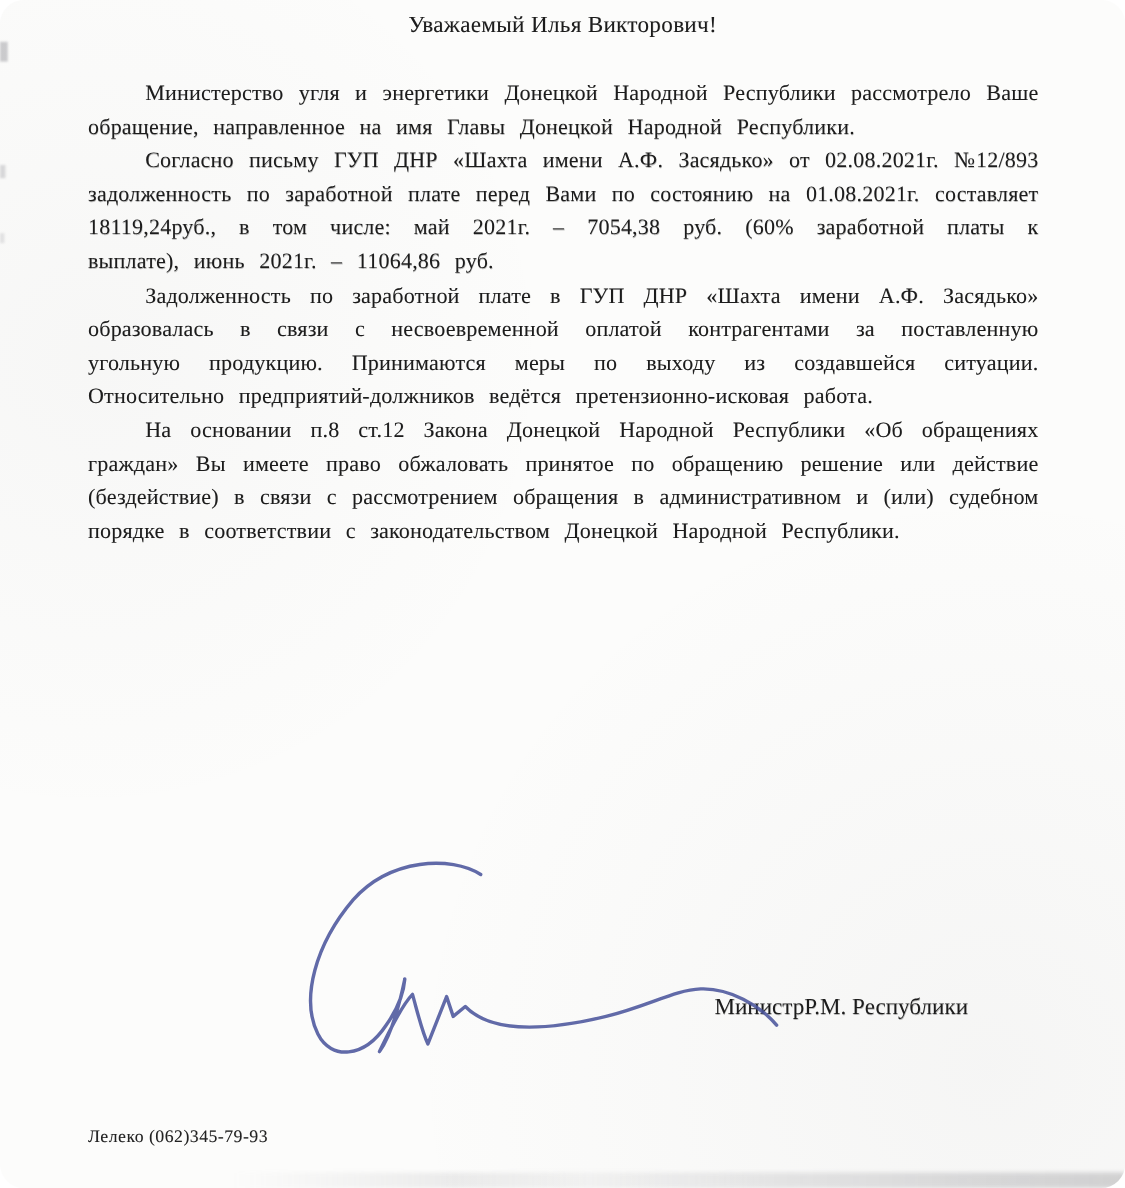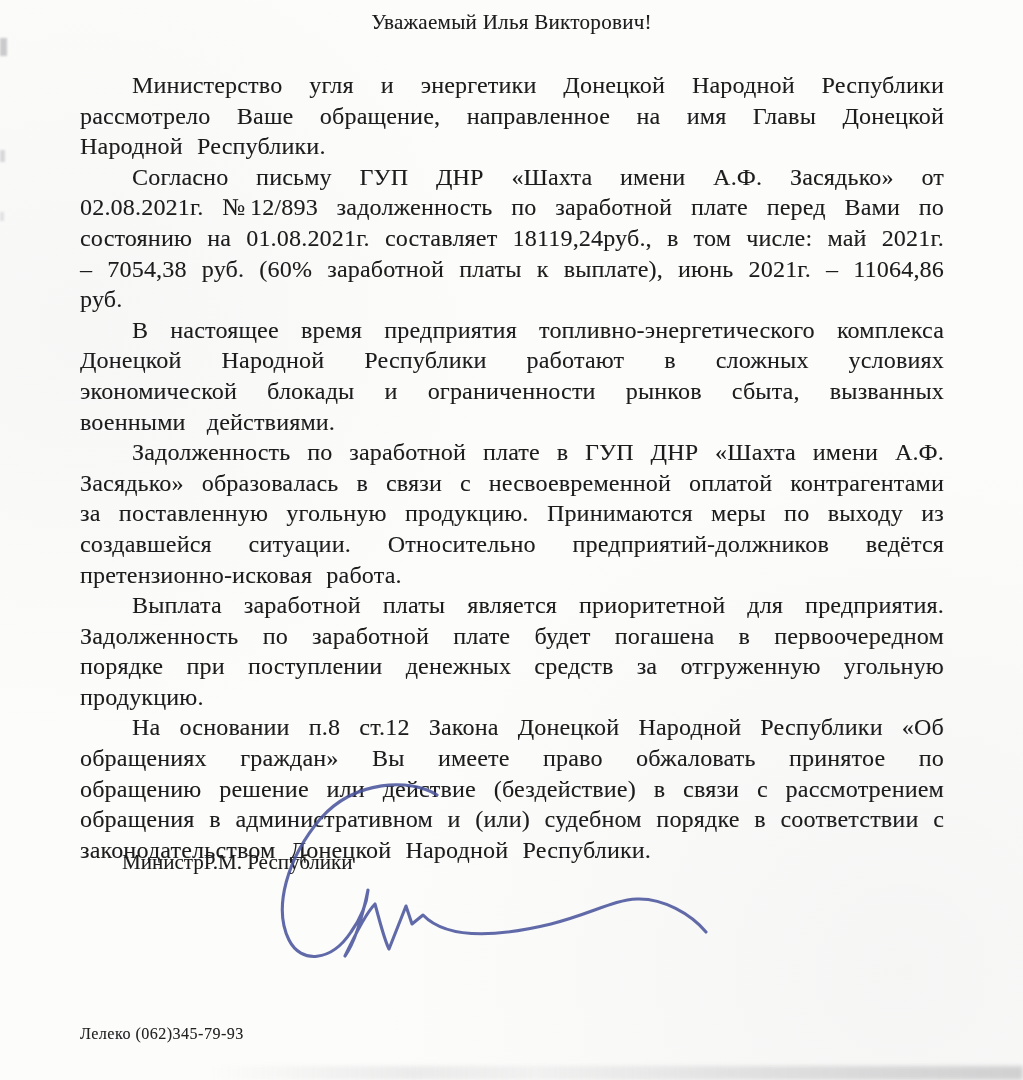--- a/index.html
+++ b/index.html
@@ -7,36 +7,37 @@
     position:relative;
     width:1023px; height:1080px;
     background:#fcfcfb;
     background-image:
       radial-gradient(circle at 88% 90%, rgba(120,120,125,0.05), rgba(0,0,0,0) 40%),
       radial-gradient(circle at 8% 30%, rgba(120,120,125,0.04), rgba(0,0,0,0) 35%);
     overflow:hidden;
     font-family:"Liberation Serif","DejaVu Serif",serif;
     color:#1c1c1c;
     text-shadow:0.3px 0.3px 0.5px rgba(40,40,40,0.3);
+    border-radius:22px;
   }
   .salutation {
     position:absolute; top:10px; left:0; width:100%;
     margin:0; text-align:center;
     font-size:21px; font-weight:400; letter-spacing:0.3px;
   }
   .body {
     position:absolute; top:70px; left:80px; width:864px;
-    font-size:24px; line-height:30.6px;
+    font-size:20px; line-height:30.6px;
     text-align:justify;
   }
   .body p { margin:0; text-indent:52px; word-spacing:8px; letter-spacing:0.2px; }
   .body p.wide { word-spacing:15px; }
   .sign-row {
-    position:absolute; top:850px; left:122px; width:758px;
-    display:flex; justify-content:flex-start;
+    position:absolute; top:903px; left:122px; width:758px;
+    display:flex; justify-content:flex-end;
     font-size:21px;
   }
   .signature-svg { position:absolute; left:255px; top:740px; pointer-events:none; }
   .footer-line {
     position:absolute; left:80px; top:1025px;
     font-size:16px; letter-spacing:0.5px; color:#222;
   }
   .smudge-bottom {
     position:absolute; left:210px; right:0; bottom:0; height:14px;
     background:linear-gradient(90deg,
@@ -56,23 +57,21 @@
 </head>
 <body>
 
 <div class="page">
 
   <h1 class="salutation">Уважаемый Илья Викторович!</h1>
 
   <div class="body">
     <p>Министерство угля и энергетики Донецкой Народной Республики рассмотрело Ваше обращение, направленное на имя Главы Донецкой Народной Республики.</p>
     <p>Согласно письму ГУП ДНР «Шахта имени А.Ф. Засядько» от 02.08.2021г. №12/893 задолженность по заработной плате перед Вами по состоянию на 01.08.2021г. составляет 18119,24руб., в том числе: май 2021г. – 7054,38 руб. (60% заработной платы к выплате), июнь 2021г. – 11064,86 руб.</p>
-    <p class="wide">В настоящее время предприятия топливно-энергетического комплекса Донецкой Народной Республики работают в сложных условиях экономической блокады и ограниченности рынков сбыта, вызванных военными действиями.</p>
     <p>Задолженность по заработной плате в ГУП ДНР «Шахта имени А.Ф. Засядько» образовалась в связи с несвоевременной оплатой контрагентами за поставленную угольную продукцию. Принимаются меры по выходу из создавшейся ситуации. Относительно предприятий-должников ведётся претензионно-исковая работа.</p>
-    <p>Выплата заработной платы является приоритетной для предприятия. Задолженность по заработной плате будет погашена в первоочередном порядке при поступлении денежных средств за отгруженную угольную продукцию.</p>
     <p>На основании п.8 ст.12 Закона Донецкой Народной Республики «Об обращениях граждан» Вы имеете право обжаловать принятое по обращению решение или действие (бездействие) в связи с рассмотрением обращения в административном и (или) судебном порядке в соответствии с законодательством Донецкой Народной Республики.</p>
   </div>
 
   <div class="sign-row">
     <span>Министр</span>
     <span>Р.М. Республики</span>
   </div>
 
   <svg class="signature-svg" width="480" height="235" viewBox="0 0 480 235">
     <path d="M 182 55

